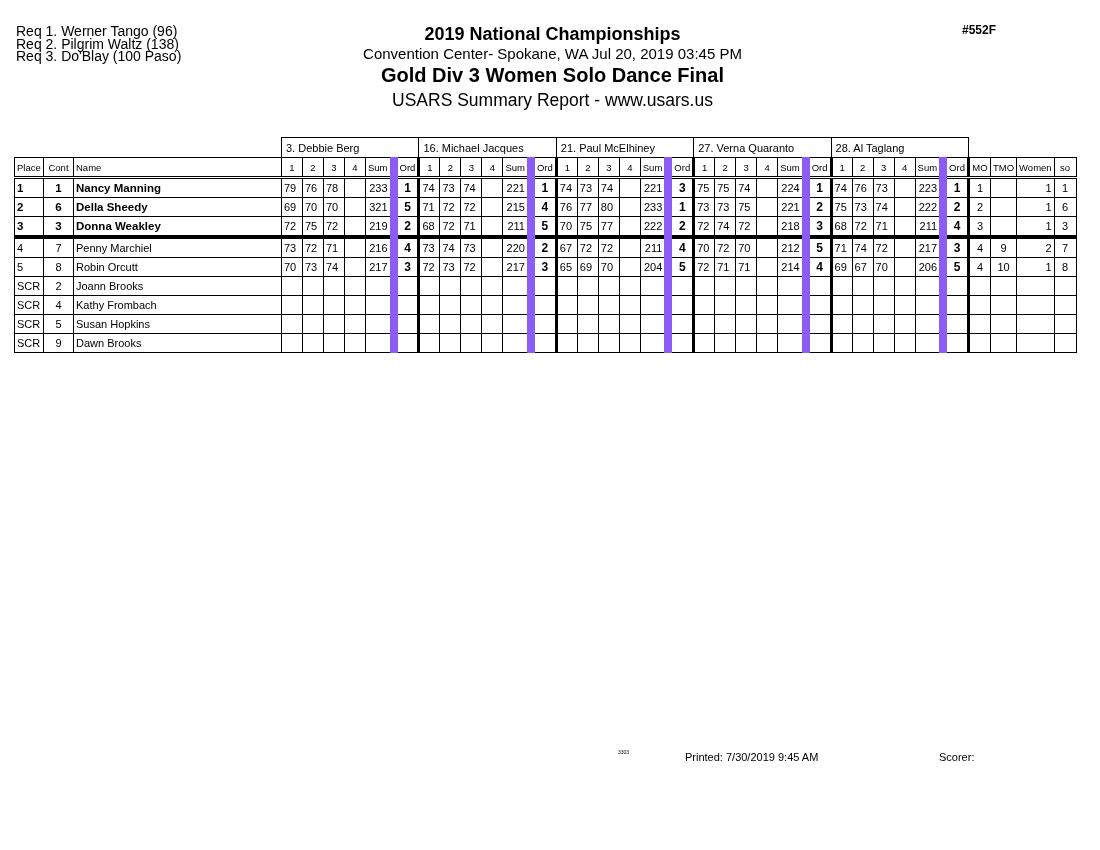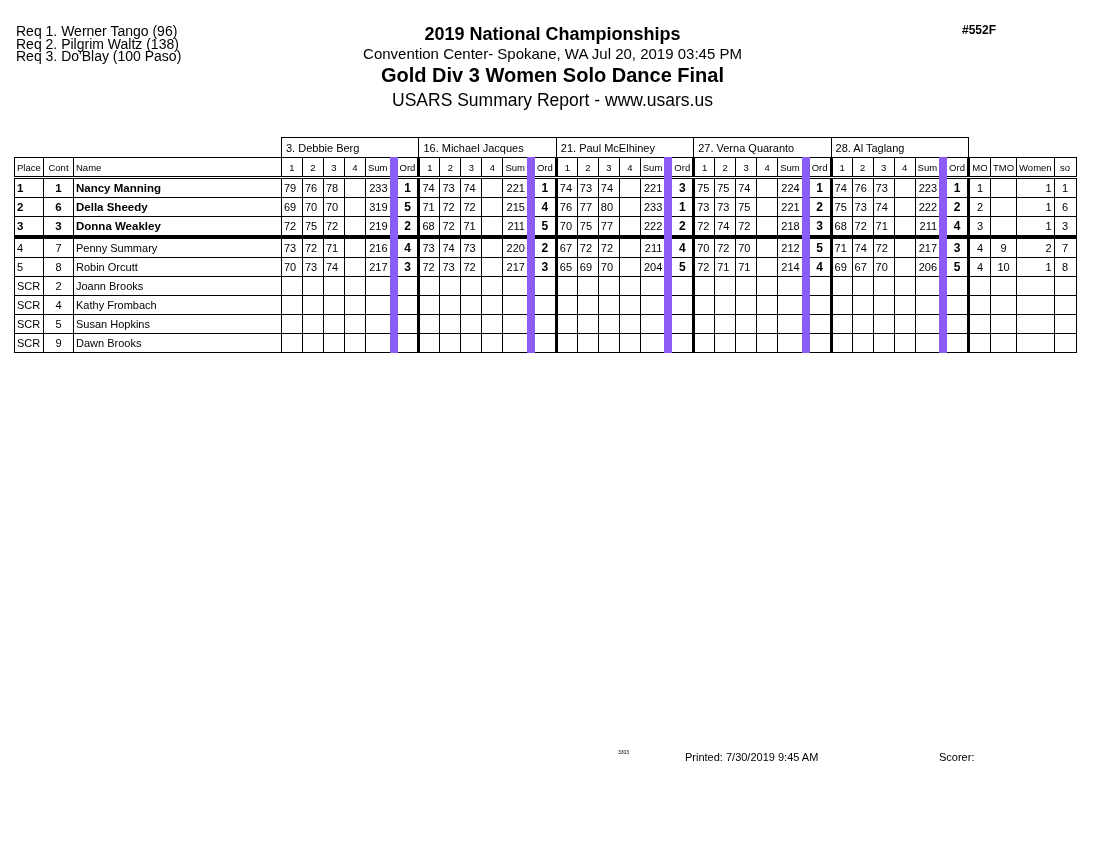--- a/index.html
+++ b/index.html
@@ -174,21 +174,21 @@
         <td class="ctr">1</td>
       </tr>
       <tr class="bold">
         <td class="sc b">2</td>
         <td class="ctr b">6</td>
         <td class="sc b">Della Sheedy</td>
         <td class="sc">69</td>
         <td class="sc">70</td>
         <td class="sc">70</td>
         <td class="sc"></td>
-        <td class="num">319</td>
+        <td class="num">321</td>
         <td class="ord">5</td>
         <td class="sc">71</td>
         <td class="sc">72</td>
         <td class="sc">72</td>
         <td class="sc"></td>
         <td class="num">215</td>
         <td class="ord">4</td>
         <td class="sc">76</td>
         <td class="sc">77</td>
         <td class="sc">80</td>
@@ -247,21 +247,21 @@
         <td class="num">211</td>
         <td class="ord">4</td>
         <td class="ctr">3</td>
         <td class="ctr"></td>
         <td class="num">1</td>
         <td class="ctr">3</td>
       </tr>
       <tr>
         <td class="sc b">4</td>
         <td class="ctr b">7</td>
-        <td class="sc b">Penny Summary</td>
+        <td class="sc b">Penny Marchiel</td>
         <td class="sc">73</td>
         <td class="sc">72</td>
         <td class="sc">71</td>
         <td class="sc"></td>
         <td class="num">216</td>
         <td class="ord">4</td>
         <td class="sc">73</td>
         <td class="sc">74</td>
         <td class="sc">73</td>
         <td class="sc"></td>

